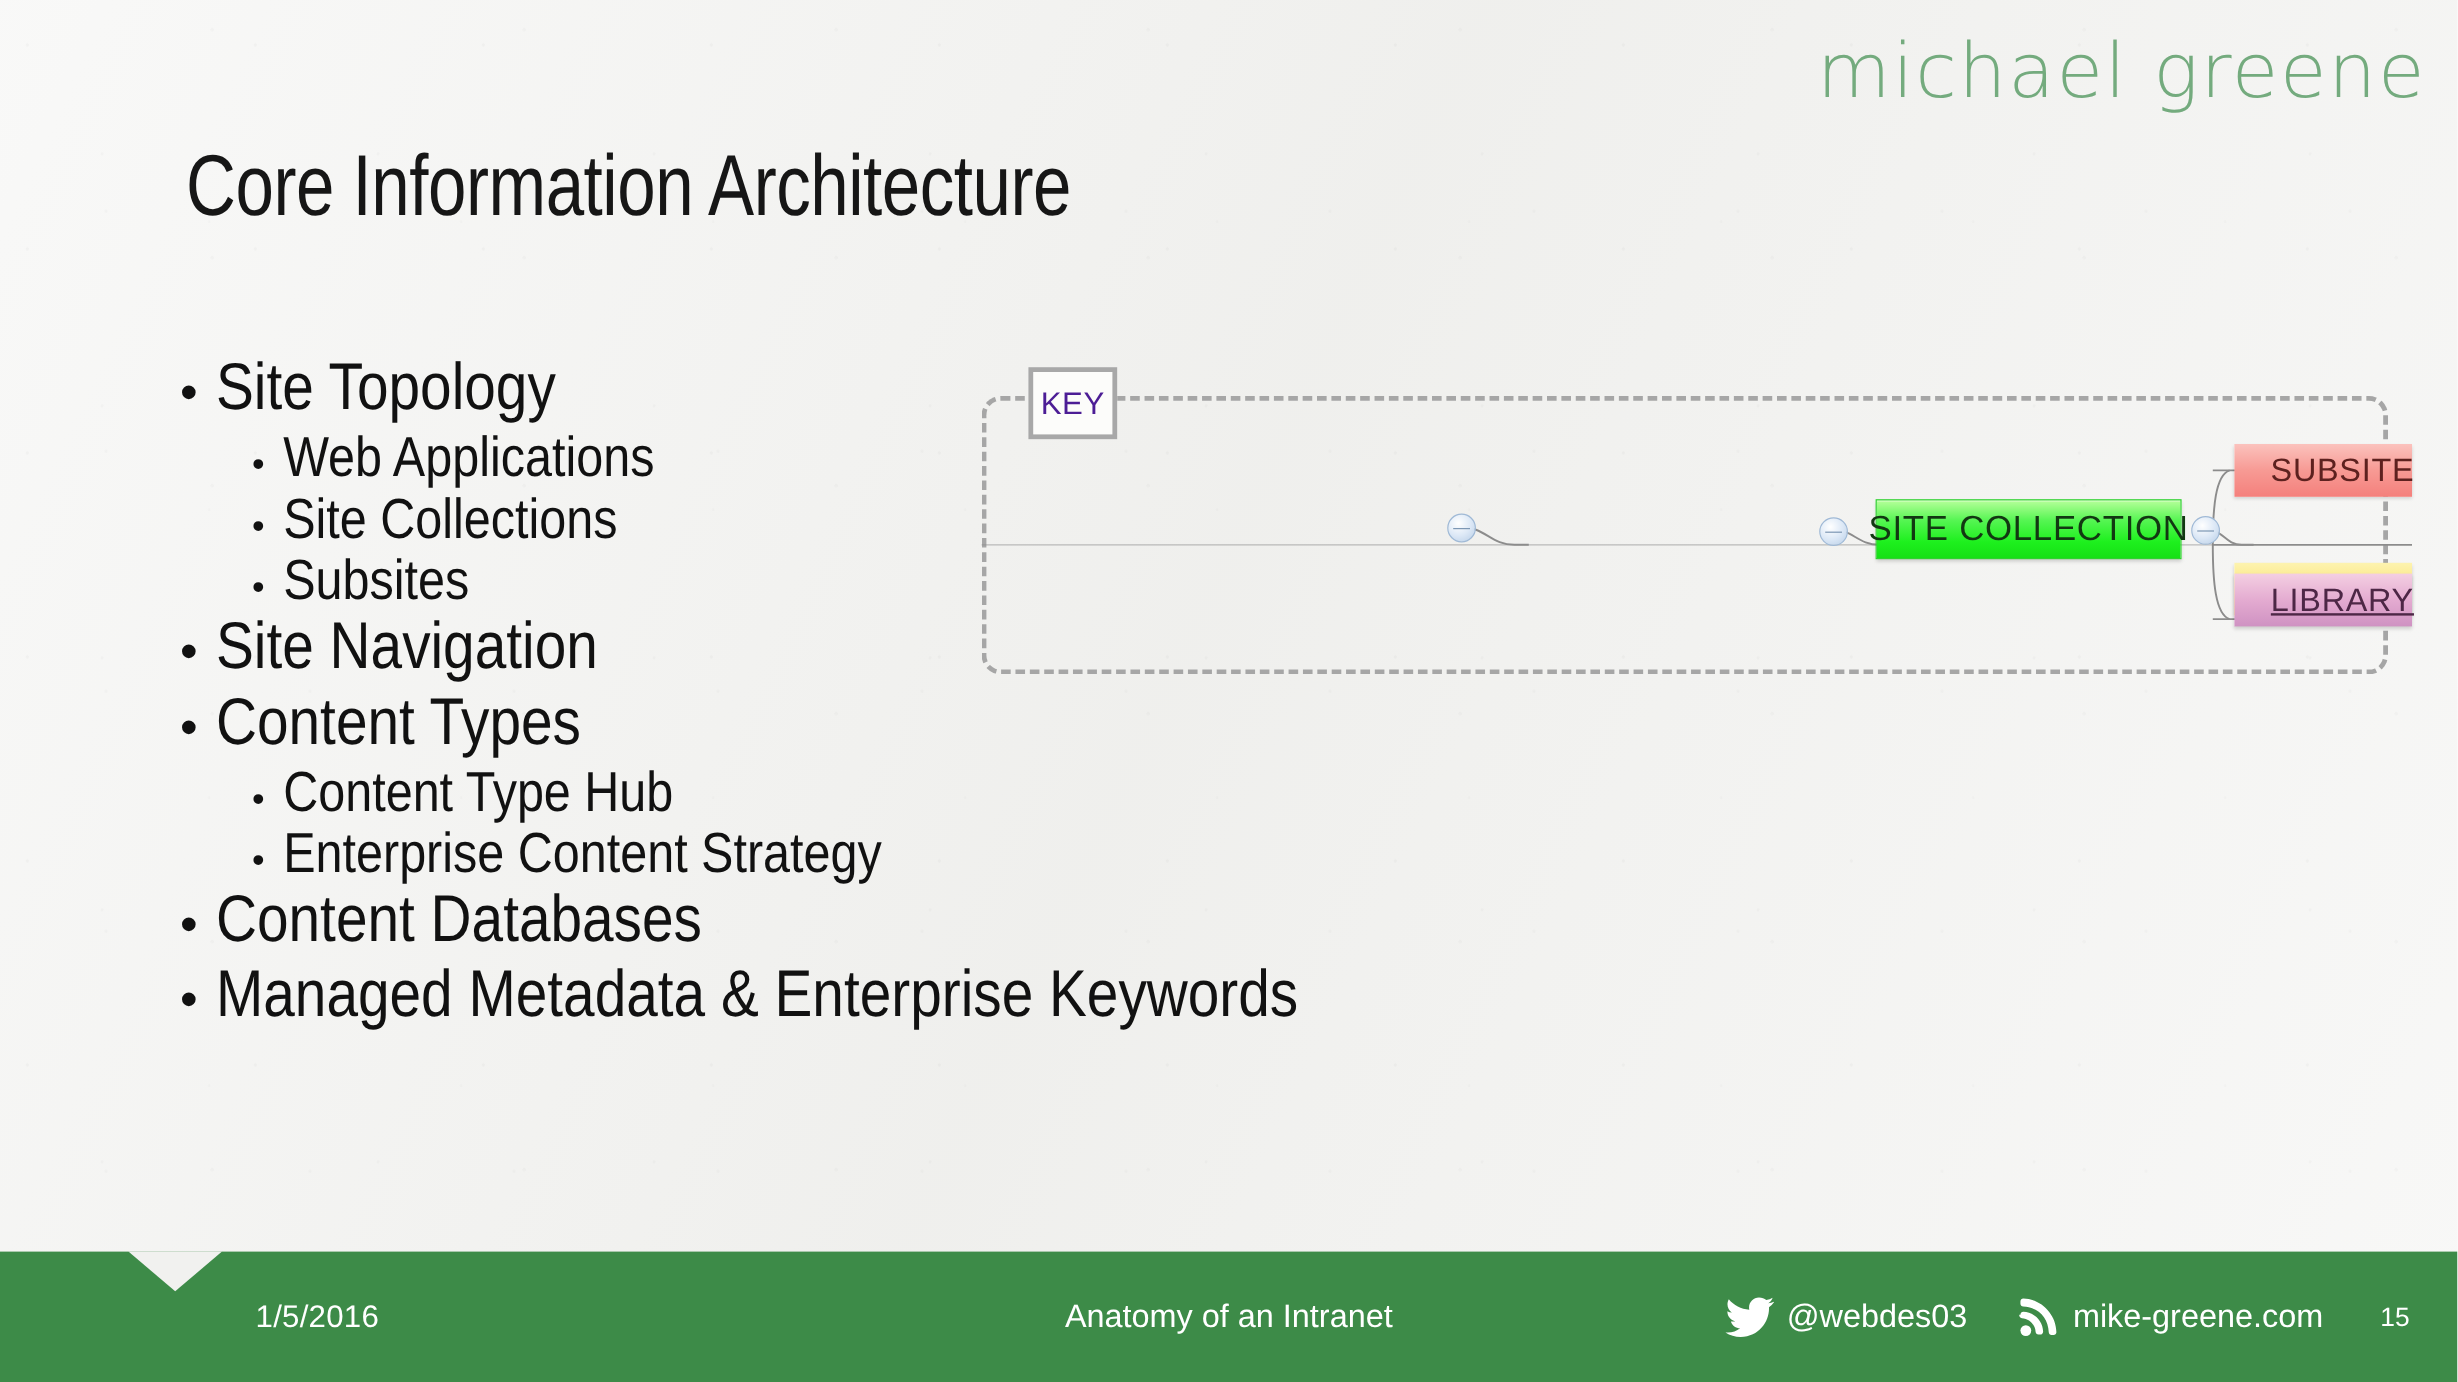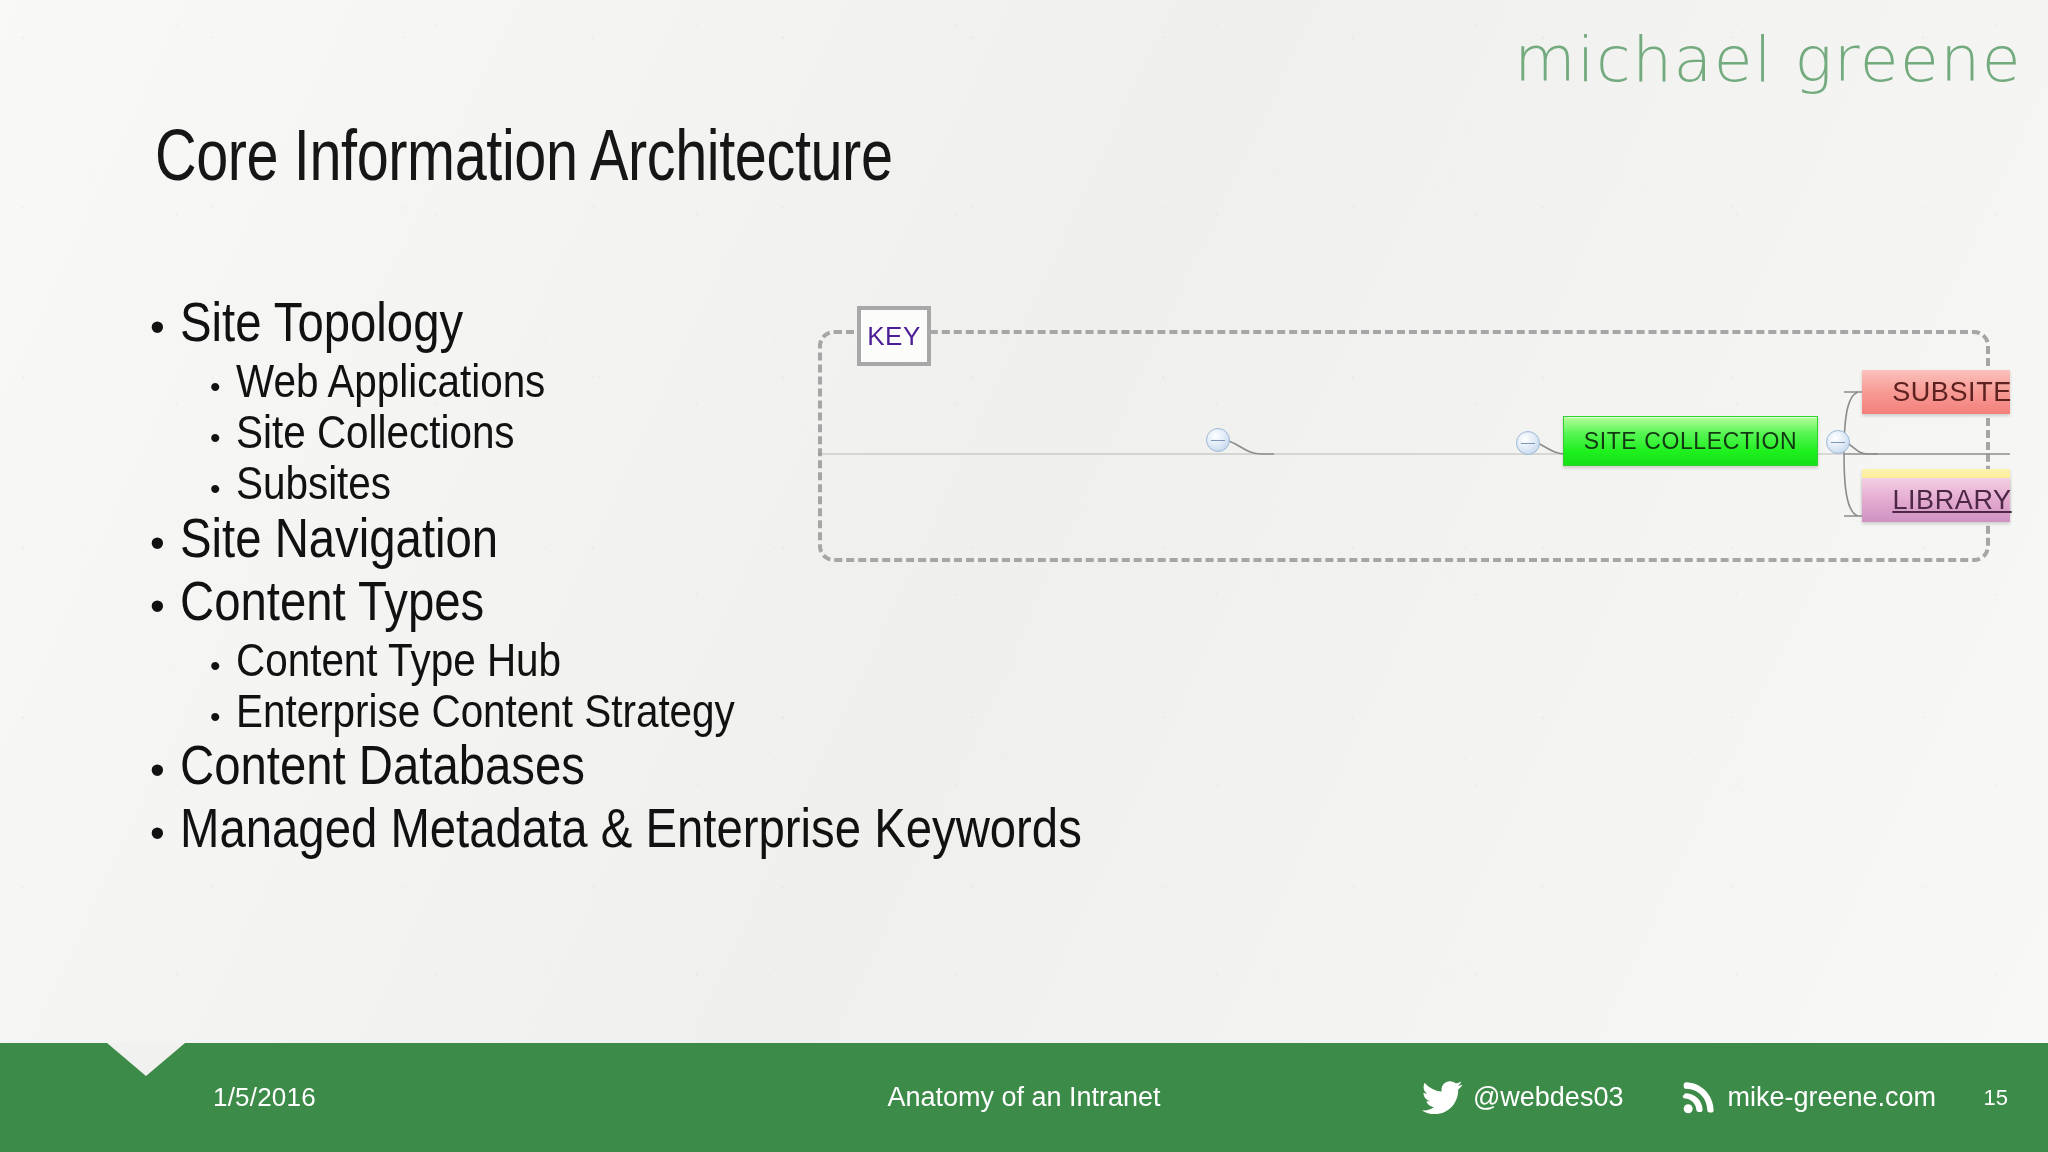--- a/index.html
+++ b/index.html
@@ -176,21 +176,21 @@
   }
 
   .node-sitecollection {
     left: 745px;
     top: 110px;
     width: 255px;
     height: 50px;
     background: linear-gradient(180deg, #b6ff9a 0%, #55f552 35%, #1ef01e 72%, #16e016 100%);
     border: 1px solid #2fd22f;
     box-shadow: 0 2px 3px rgba(0,0,0,0.17), inset 0 1px 0 rgba(255,255,255,0.55);
-    font-size: 23px;
+    font-size: 29px;
     color: #123812;
     letter-spacing: 0.6px;
   }
 
   .leaf {
     position: absolute;
     left: 1044px;
     width: 148px;
     height: 44px;
     font-size: 27px;
@@ -277,21 +277,21 @@
     position: absolute;
     left: 50%;
     transform: translateX(-50%);
     font-size: 27px;
   }
   .f-social {
     position: absolute;
     right: 112px;
     display: flex;
     align-items: center;
-    gap: 16px;
+    gap: 0px;
     text-align: right;
   }
   .f-item {
     display: flex;
     align-items: center;
     gap: 10px;
     margin-left: 42px;
     font-size: 27px;
   }
   .f-page {

